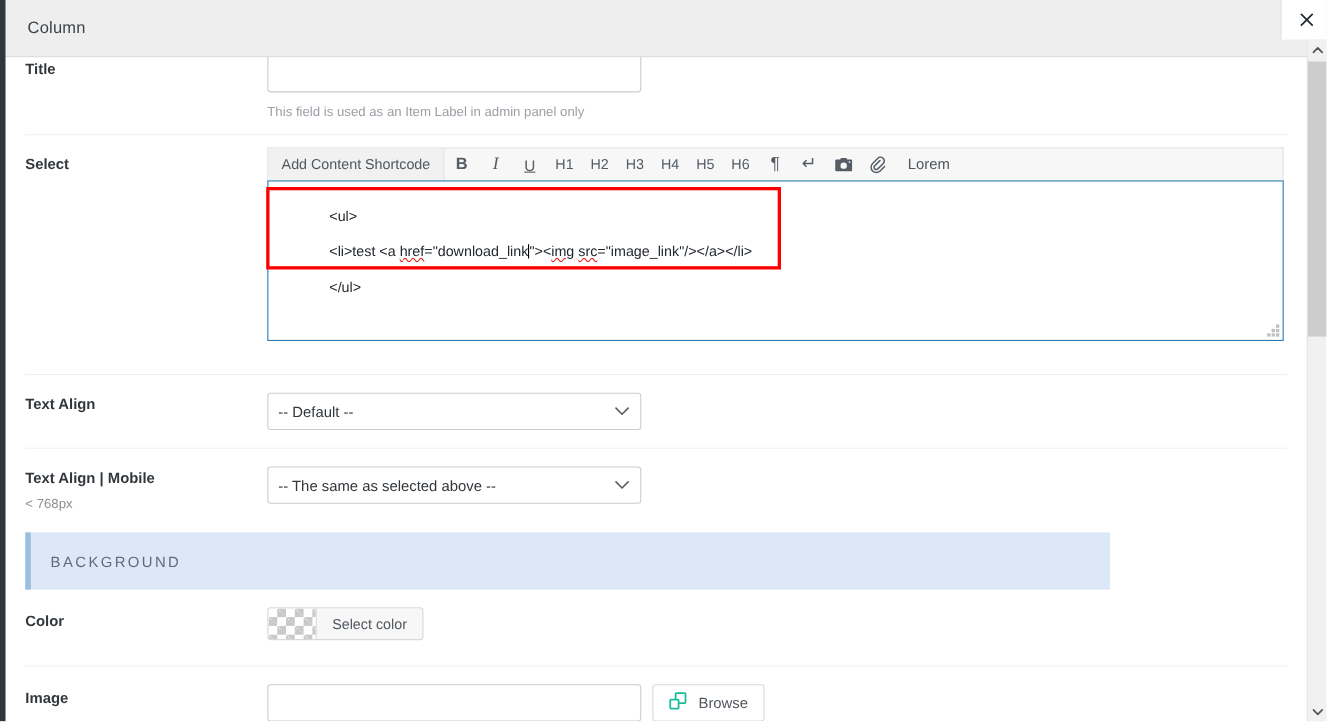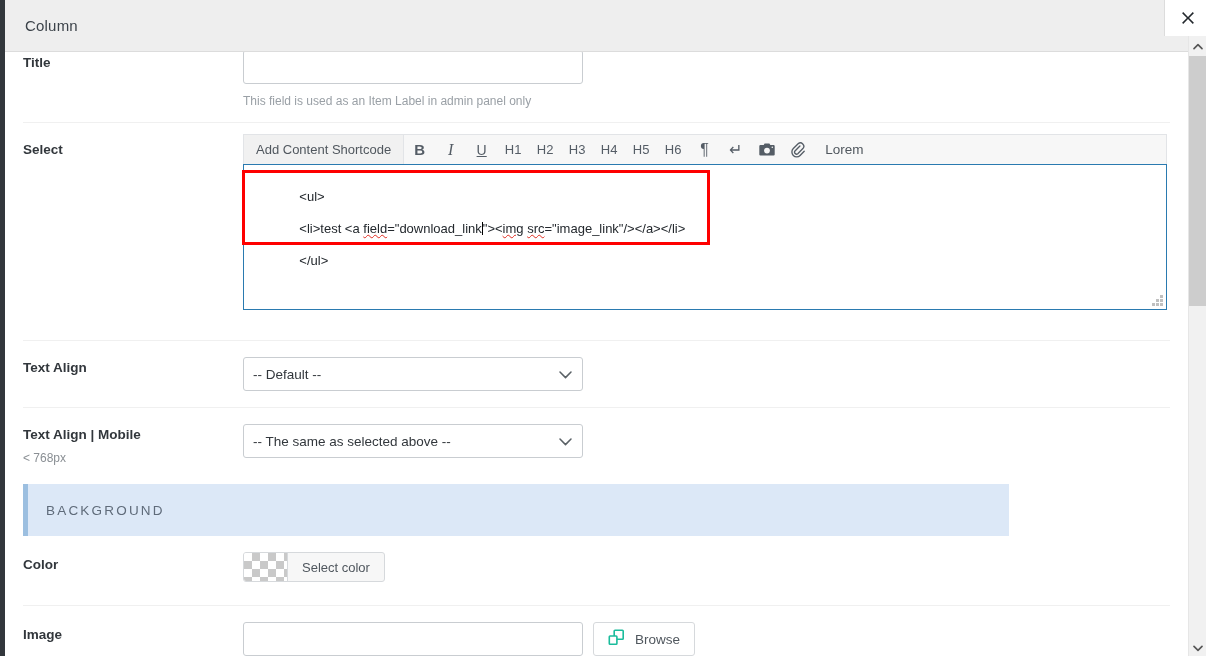--- a/index.html
+++ b/index.html
@@ -396,21 +396,21 @@
               <path d="M9.9 4.0 L5.0 8.9 A2.0 2.0 0 0 0 7.8 11.7 L12.9 6.6 A3.4 3.4 0 0 0 8.1 1.8 L3.3 6.6 A4.8 4.8 0 0 0 10.1 13.4 L14.2 9.3" fill="none" stroke="#555d66" stroke-width="1.35" stroke-linecap="round"></path>
             </svg>
           </div>
 
           <div class="tb-btn lorem">Lorem</div>
         </div>
 
         <div class="editor-area">
           <div class="editor-text">
             <span>&lt;ul&gt;</span><br>
-            <span>&lt;li&gt;test &lt;a </span><span class="sq">field</span><span>="download_link</span><span class="caret"></span><span>"&gt;&lt;</span><span class="sq">img</span><span> </span><span class="sq">src</span><span>="image_link"/&gt;&lt;/a&gt;&lt;/li&gt;</span><br>
+            <span>&lt;li&gt;test &lt;a </span><span class="sq">href</span><span>="download_link</span><span class="caret"></span><span>"&gt;&lt;</span><span class="sq">img</span><span> </span><span class="sq">src</span><span>="image_link"/&gt;&lt;/a&gt;&lt;/li&gt;</span><br>
             <span>&lt;/ul&gt;</span>
           </div>
           <div class="resize-grip">
             <i style="right:0;  top:0;"></i>
             <i style="right:0;  top:4px;"></i>
             <i style="right:4px;top:4px;"></i>
             <i style="right:0;  top:8px;"></i>
             <i style="right:4px;top:8px;"></i>
             <i style="right:8px;top:8px;"></i>
           </div>

